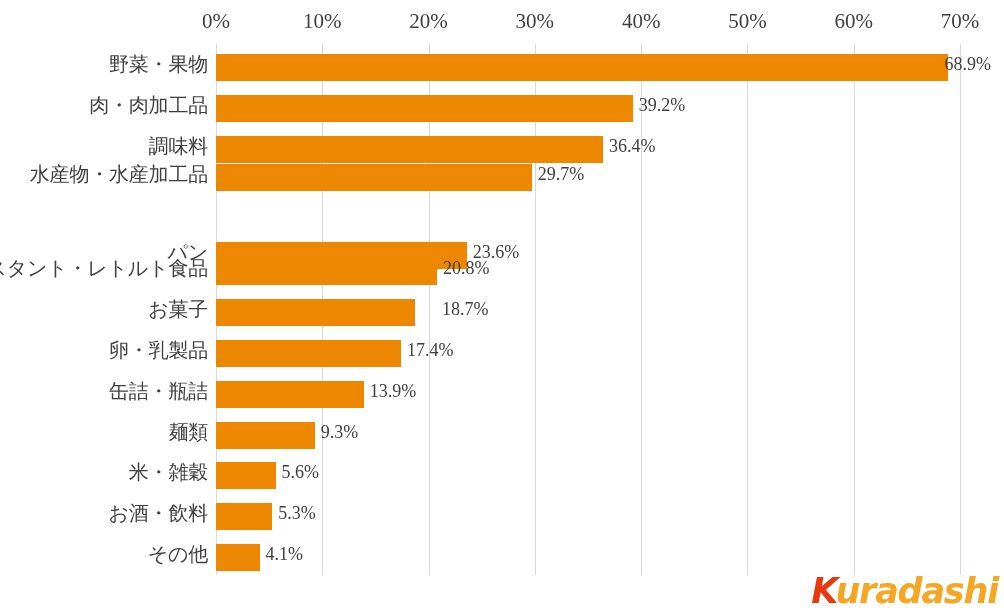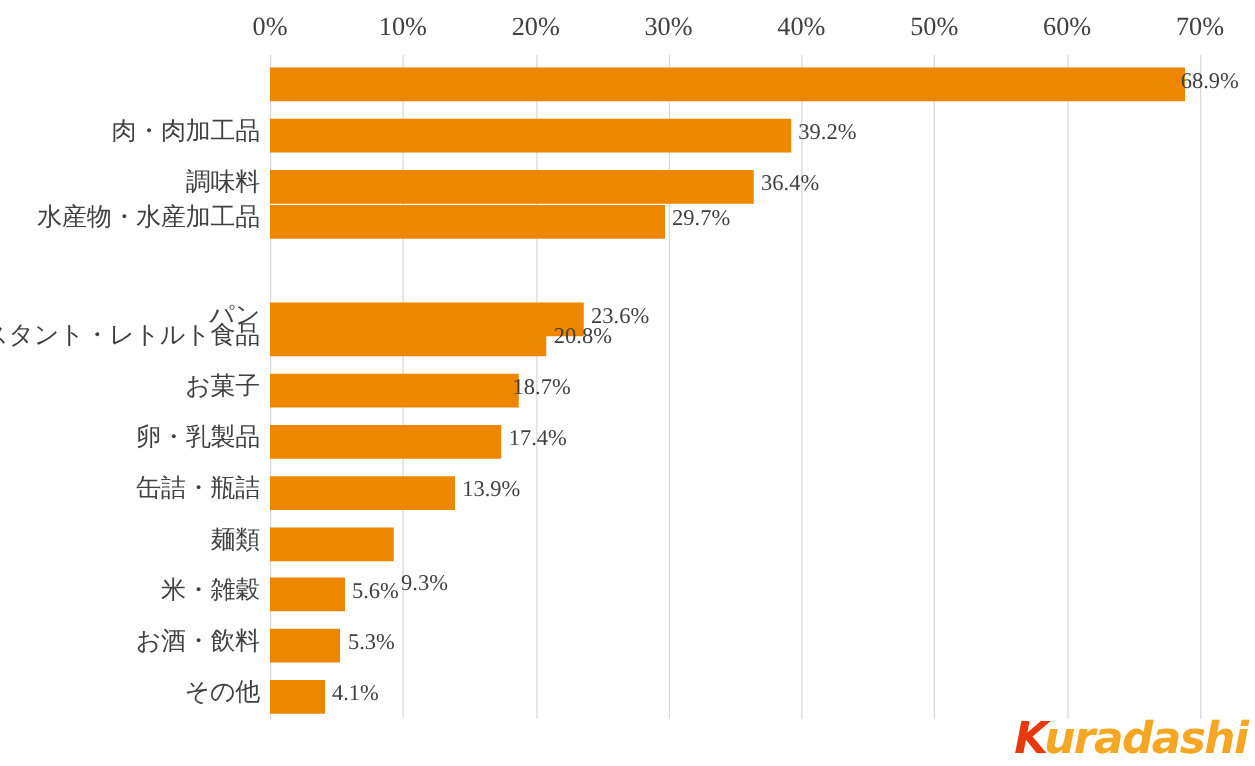--- a/index.html
+++ b/index.html
@@ -145,20 +145,21 @@
       <div class="xtick" style="left: 428.571px;">20%</div>
       <div class="xtick" style="left: 534.857px;">30%</div>
       <div class="xtick" style="left: 641.143px;">40%</div>
       <div class="xtick" style="left: 747.429px;">50%</div>
       <div class="xtick" style="left: 853.714px; text-align: center;">60%</div>
       <div class="xtick" style="left: 960px; text-align: center;">70%</div>
     </div>
 
   <div class="rows" id="rows">
       <div class="row" style="top: 0px;">
+        <div class="cat-label">野菜・果物</div>
         <div class="bar" style="width: 732.309px; background: rgb(238, 135, 0);"></div>
         <div class="val-label" style="left: 944.5px;">68.9%</div>
       </div>
       <div class="row" style="top: 40.8462px;">
         <div class="cat-label">肉・肉加工品</div>
         <div class="bar" style="width: 416.64px; background: rgb(238, 135, 0);"></div>
         <div class="val-label" style="left: 638.64px;">39.2%</div>
       </div>
       <div class="row" style="top: 81.6923px;">
         <div class="cat-label">調味料</div>
@@ -176,36 +177,36 @@
         <div class="val-label" style="left: 472.834px;">23.6%</div>
       </div>
       <div class="row" style="top: 204.231px;">
         <div class="cat-label">インスタント・レトルト食品</div>
         <div class="bar" style="width: 221.074px; background: rgb(238, 135, 0);"></div>
         <div class="val-label" style="left: 443.074px;">20.8%</div>
       </div>
       <div class="row" style="top: 245.077px;">
         <div class="cat-label">お菓子</div>
         <div class="bar" style="width: 198.754px; background: rgb(238, 135, 0);"></div>
-        <div class="val-label" style="left: 410px;">18.7%</div>
+        <div class="val-label" style="left: 442px;">18.7%</div>
       </div>
       <div class="row" style="top: 285.923px;">
         <div class="cat-label">卵・乳製品</div>
         <div class="bar" style="width: 184.937px; background: rgb(238, 135, 0);"></div>
         <div class="val-label" style="left: 406.937px;">17.4%</div>
       </div>
       <div class="row" style="top: 326.769px;">
         <div class="cat-label">缶詰・瓶詰</div>
         <div class="bar" style="width: 147.737px; background: rgb(238, 135, 0);"></div>
         <div class="val-label" style="left: 369.737px;">13.9%</div>
       </div>
       <div class="row" style="top: 367.615px;">
         <div class="cat-label">麺類</div>
         <div class="bar" style="width: 98.8457px; background: rgb(238, 135, 0);"></div>
-        <div class="val-label" style="left: 320.846px; margin-top: 34px;">9.3%</div>
+        <div class="val-label" style="left: 320.846px;">9.3%</div>
       </div>
       <div class="row" style="top: 408.462px;">
         <div class="cat-label">米・雑穀</div>
         <div class="bar" style="width: 59.52px; background: rgb(238, 135, 0);"></div>
         <div class="val-label" style="left: 281.52px;">5.6%</div>
       </div>
       <div class="row" style="top: 449.308px;">
         <div class="cat-label">お酒・飲料</div>
         <div class="bar" style="width: 56.3314px; background: rgb(238, 135, 0);"></div>
         <div class="val-label" style="left: 278.331px;">5.3%</div>

